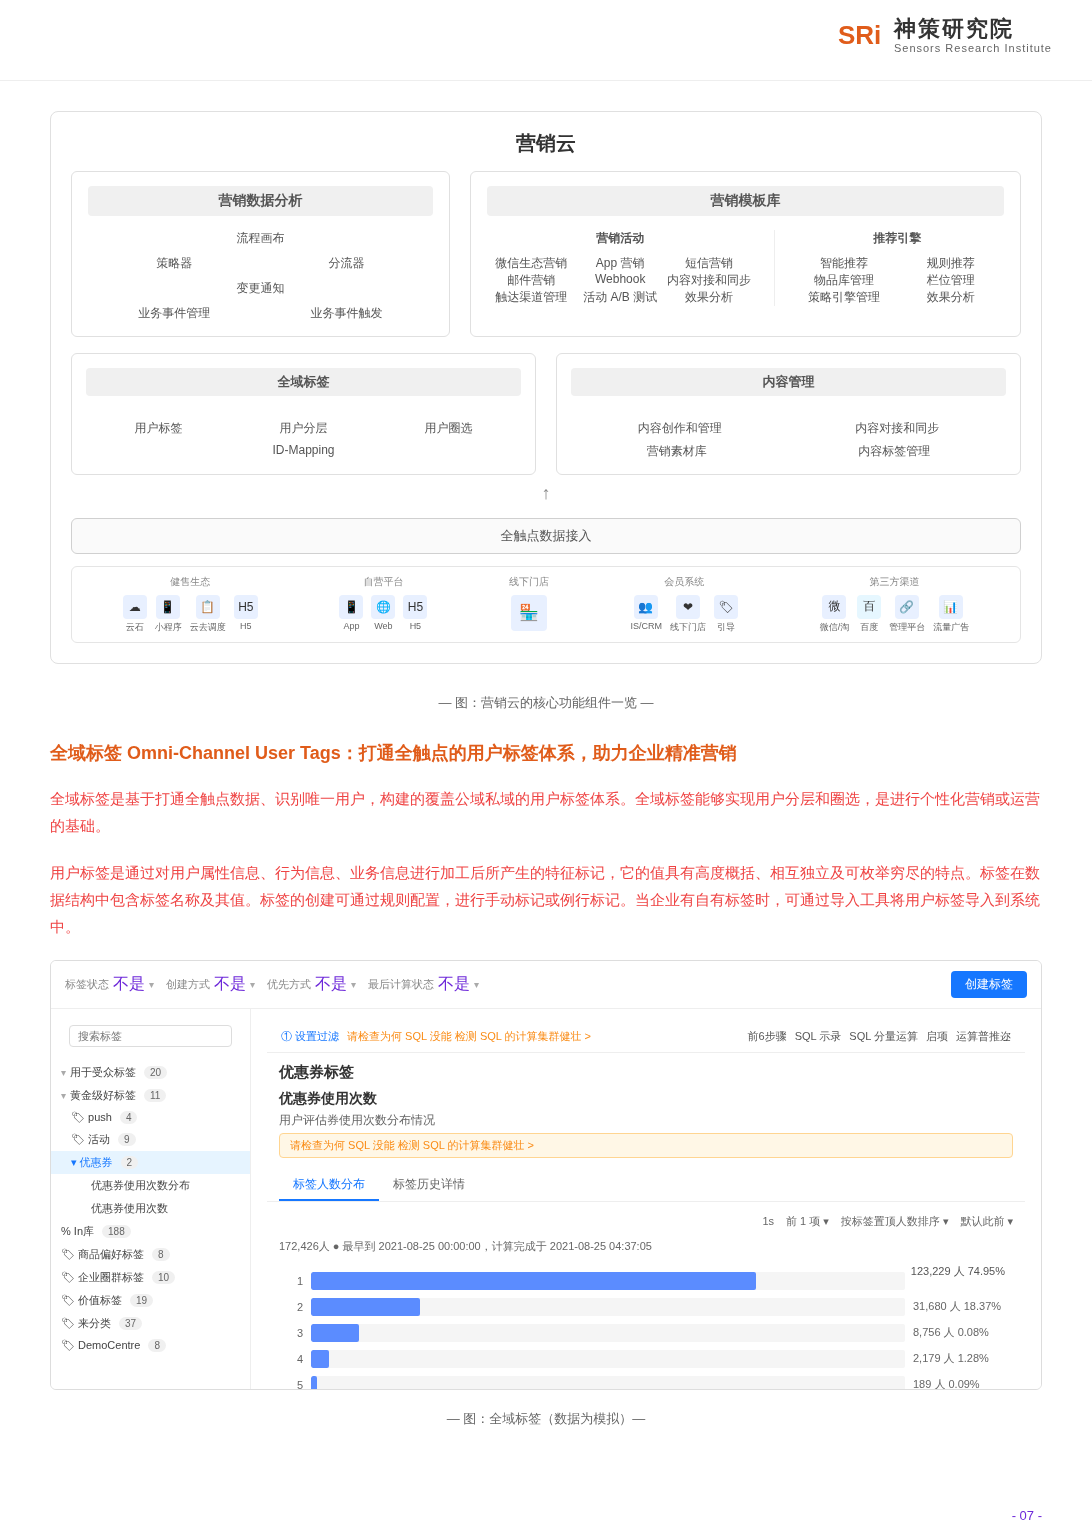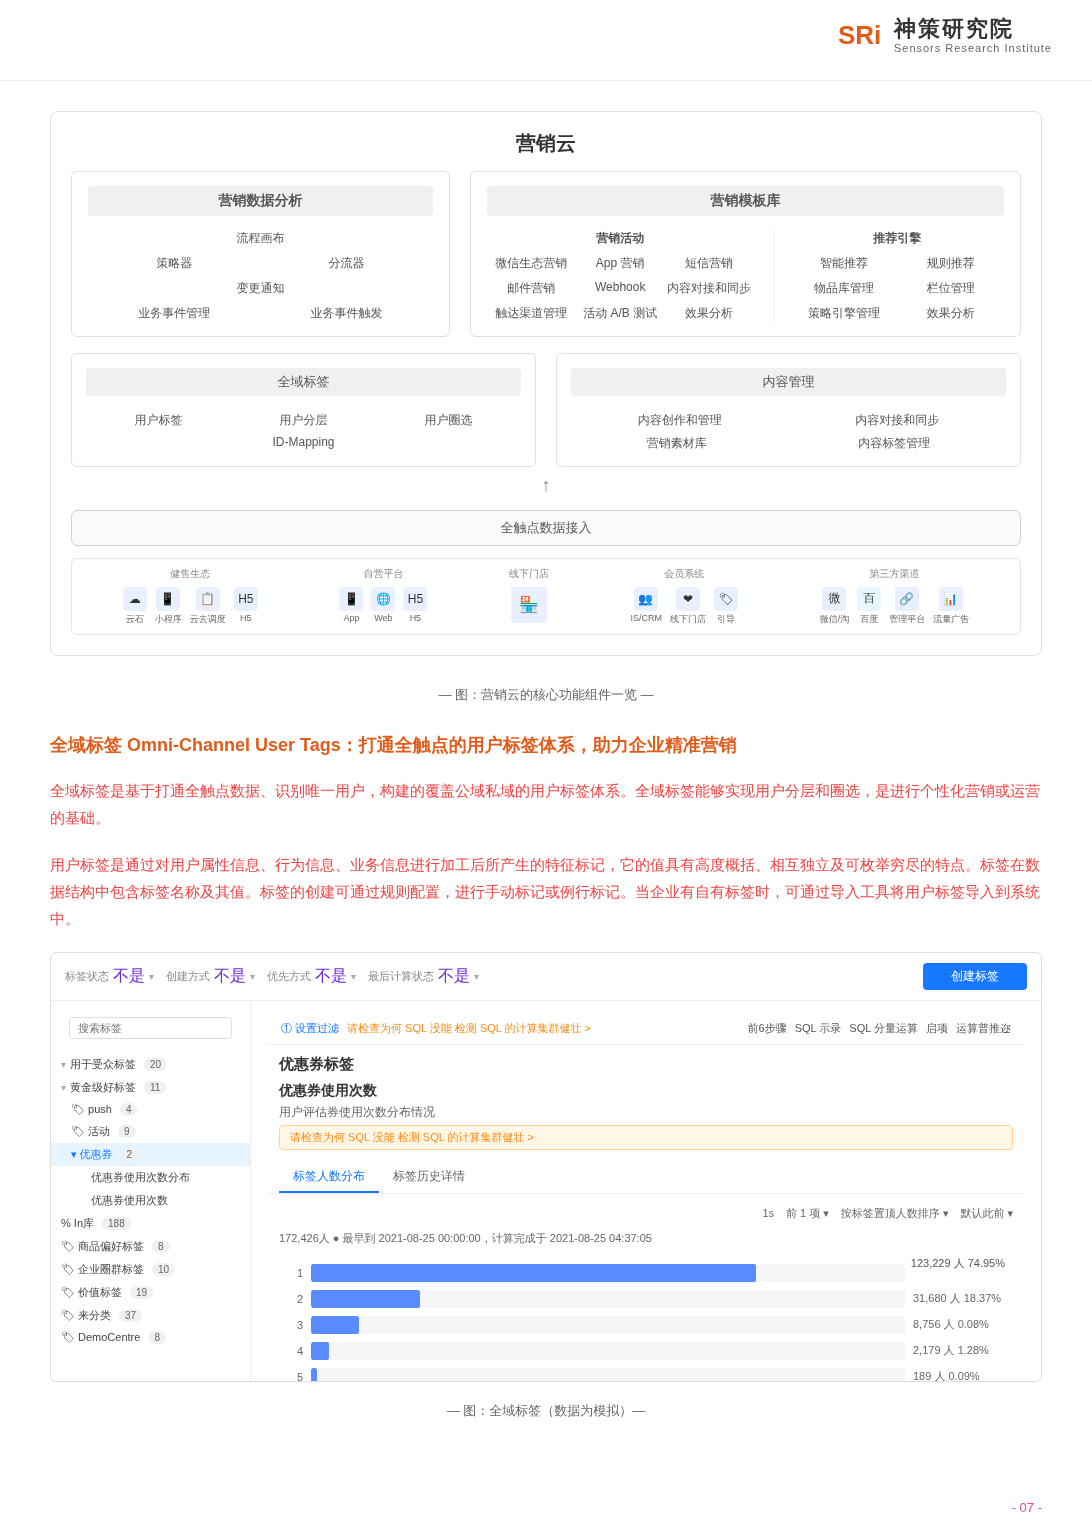--- a/index.html
+++ b/index.html
@@ -143,21 +143,21 @@
       color: #aaa;
       font-size: 10px;
     }
 
     .tag-create-btn {
       margin-left: auto;
       background: #1677ff;
       color: #fff;
       border: none;
       border-radius: 4px;
-      padding: 5px 28px;
+      padding: 5px 14px;
       font-size: 12px;
       cursor: pointer;
     }
 
     
     .tag-content {
       display: flex;
       height: 380px;
     }
 
@@ -333,24 +333,24 @@
       padding: 8px 14px;
       border-bottom: 1px solid #eee;
       background: #fff;
       font-size: 11px;
       color: #555;
     }
 
     
     .page-number {
       position: absolute;
-      bottom: 20px;
+      bottom: 12px;
       right: 50px;
       font-size: 13px;
-      color: #ec4899;
+      color: #6d28d9;
     }
 
     
     .mc-top-sections {
       display: flex;
       gap: 20px;
       padding: 0 20px;
     }
 
     .mc-analytics-box {
@@ -390,21 +390,21 @@
     }
 
     .mc-analytics-item {
       font-size: 12px;
       color: #555;
     }
 
     .mc-template-grid {
       display: flex;
       flex-direction: column;
-      gap: 8px;
+      gap: 0;
     }
 
     .mc-template-row {
       display: flex;
       justify-content: space-around;
     }
 
     .mc-template-item {
       font-size: 12px;
       color: #555;
@@ -423,25 +423,25 @@
     .mc-btwo-box {
       flex: 1;
       border: 1.5px solid #e0e0e0;
       border-radius: 6px;
       padding: 14px;
     }
 
     .mc-btwo-title {
       text-align: center;
       font-size: 13px;
-      font-weight: 400;
+      font-weight: 700;
       background: #f0f0f0;
       padding: 5px;
       border-radius: 4px;
-      margin-bottom: 16px;
+      margin-bottom: 24px;
       color: #555;
     }
 
     .mc-btwo-rows {
       display: flex;
       flex-direction: column;
       gap: 6px;
     }
 
     .mc-btwo-row {

